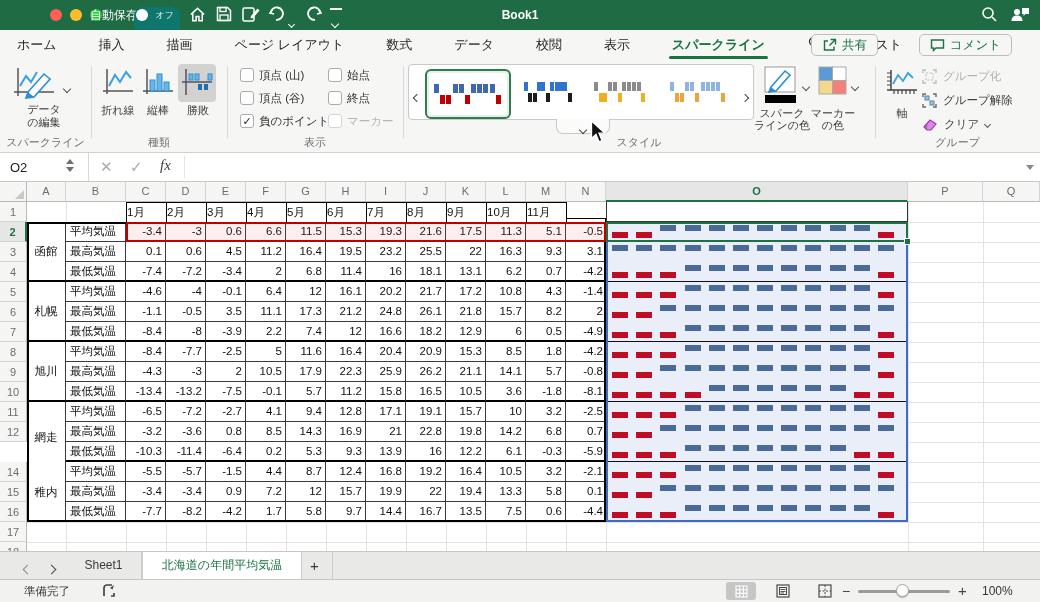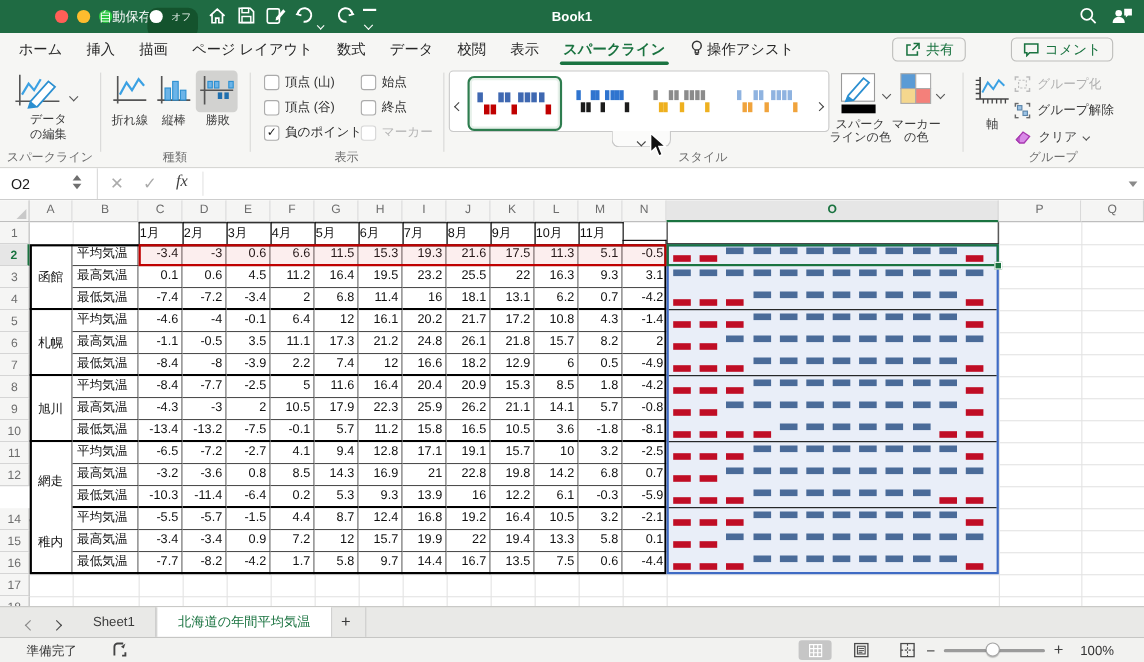--- a/index.html
+++ b/index.html
@@ -3,28 +3,28 @@
 <meta charset="utf-8">
 <style>
   html,body{margin:0;padding:0;}
   .app{position:relative;width:1040px;height:602px;overflow:hidden;background:#fff;
        font-family:"Liberation Sans","DejaVu Sans",sans-serif;-webkit-font-smoothing:antialiased;cursor:default;}
   .abs{position:absolute;}
   
   .titlebar{position:absolute;left:0;top:0;width:1040px;height:30px;background:#1f6b43;}
   .tl{position:absolute;top:9px;width:12px;height:12px;border-radius:50%;}
   .titlebar .wtxt{color:#fff;font-size:12px;line-height:30px;}
-  .toggle{position:absolute;left:134px;top:7px;width:46px;height:28px;border-radius:9px;background:#14532d;}
+  .toggle{position:absolute;left:134px;top:7px;width:46px;height:28px;border-radius:9px;background:#0f766e;}
   .toggle .knob{position:absolute;left:2px;top:2px;width:12px;height:12px;border-radius:50%;background:#fff;}
   .toggle .tlabel{position:absolute;right:6px;top:2px;font-size:9px;color:#e8f2ec;line-height:12px;}
   .tico{position:absolute;top:5px;color:#fff;}
   .chev{display:inline-block;width:6px;height:6px;border-right:1.6px solid currentColor;border-bottom:1.6px solid currentColor;transform:rotate(45deg);} .chev.left{transform:rotate(135deg);} .chev.right{transform:rotate(-45deg);}
   
   .tabrow{position:absolute;left:0;top:30px;width:1040px;height:30px;background:#f6f6f4;}
-  .rtabs{position:absolute;left:6px;top:0;height:30px;display:flex;align-items:center;}
+  .rtabs{position:absolute;left:6px;top:0;height:30px;display:flex;align-items:center;gap:20px;}
   .rtab{padding:0 11px;font-size:13px;color:#262626;height:30px;line-height:30px;position:relative;white-space:nowrap;}
   .rtab.active{color:#1a7340;font-weight:bold;}
   .rtab.active::after{content:"";position:absolute;left:8px;right:8px;bottom:1px;height:3px;background:#1a7340;border-radius:2px;}
   .pillbtn{position:absolute;top:4px;height:22px;border:1px solid #bdbdbb;border-radius:5px;background:#f6f6f4;
            color:#1a7340;font-size:12.5px;display:flex;align-items:center;gap:5px;padding:0 10px;box-sizing:border-box;}
   
   .ribbon{position:absolute;left:0;top:60px;width:1040px;height:93px;background:#f6f6f4;border-bottom:1px solid #cfcfcd;box-sizing:border-box;}
   .gdiv{position:absolute;top:6px;width:1px;height:72px;background:#d9d9d7;}
   .glabel{position:absolute;top:75px;height:13px;font-size:11px;color:#6e6e6e;text-align:center;}
   .rbtn-label{position:absolute;font-size:11px;color:#3c3c3c;text-align:center;line-height:13px;}

